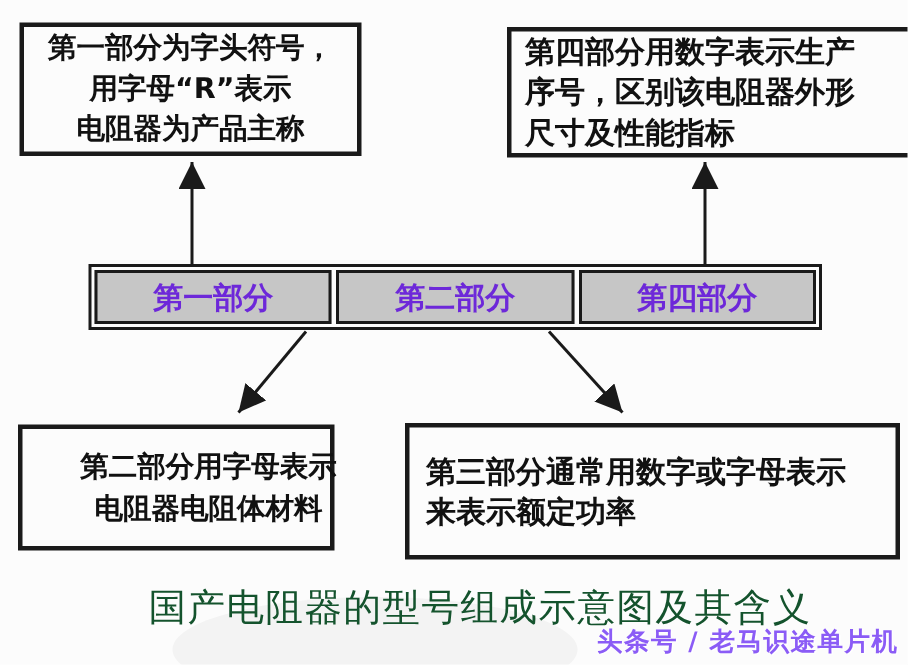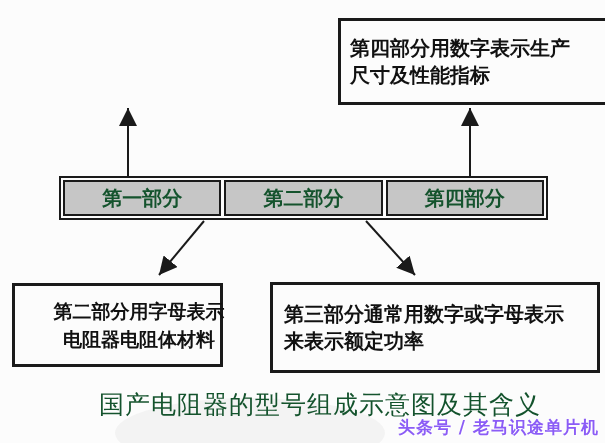--- a/index.html
+++ b/index.html
@@ -61,21 +61,21 @@
   }
   .bar .segment {
     flex: 1;
     border: 2px solid #1a1a1a;
     background: #c6c6c6;
     display: flex;
     align-items: center;
     justify-content: center;
     font-size: 20px;
     font-weight: 700;
-    color: #14532d;
+    color: #6d28d9;
     box-sizing: border-box;
   }
   .caption {
     position: absolute;
     left: 60px; top: 388px;
     width: 520px;
     text-align: center;
     font-size: 25px;
     font-weight: 400;
     color: #14532d;
@@ -103,23 +103,29 @@
       <marker id="ah" viewBox="0 0 10 10" refX="10" refY="5" markerWidth="9" markerHeight="9" orient="auto-start-reverse">
         <path d="M0,0 L10,5 L0,10 z" fill="#1a1a1a"></path>
       </marker>
     </defs>
     <line x1="128" y1="178" x2="128" y2="108" marker-end="url(#ah)"></line>
     <line x1="470" y1="178" x2="470" y2="108" marker-end="url(#ah)"></line>
     <line x1="204" y1="221" x2="159" y2="275" marker-end="url(#ah)"></line>
     <line x1="366" y1="221" x2="415" y2="275" marker-end="url(#ah)"></line>
   </svg>
 
+  <div class="callout center box-part1">
+    <span class="line">第一部分为字头符号，</span>
+    <span class="line">用字母“R”表示</span>
+    <span class="line">电阻器为产品主称</span>
+  </div>
 
   <div class="callout left box-part4">
     <span class="line">第四部分用数字表示生产</span>
+    <span class="line">序号，区别该电阻器外形</span>
     <span class="line">尺寸及性能指标</span>
   </div>
 
   <div class="bar">
     <div class="segment">第一部分</div>
     <div class="segment">第二部分</div>
     <div class="segment">第四部分</div>
   </div>
 
   <div class="callout center box-part2">

